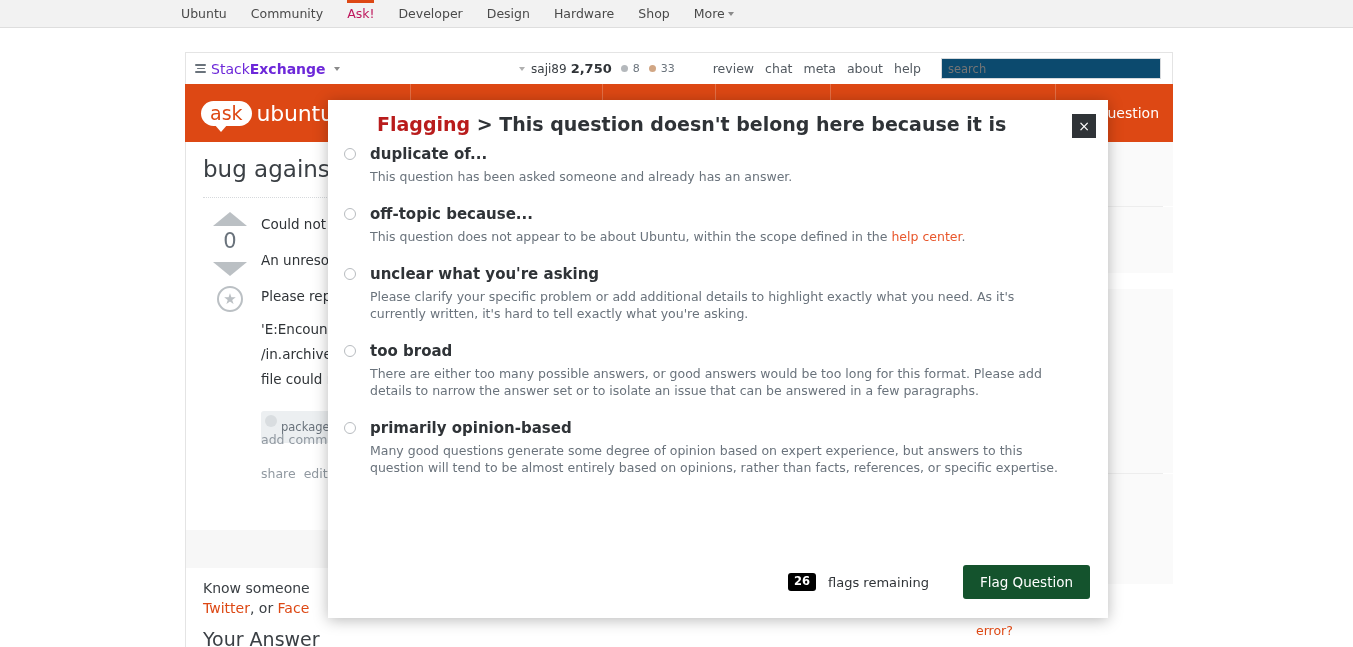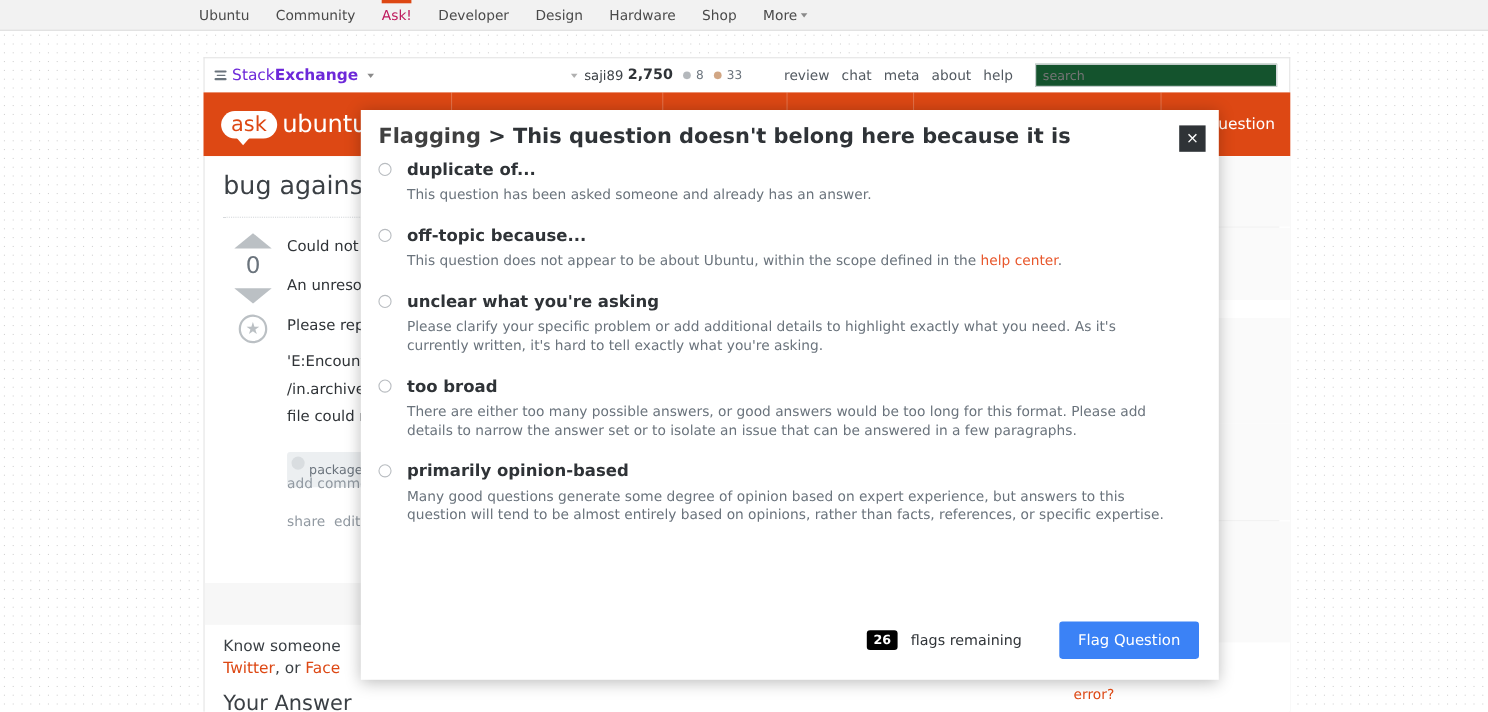--- a/index.html
+++ b/index.html
@@ -105,21 +105,21 @@
     border-radius: 50%; margin-left: 5px; margin-right: 1px;
     position: relative; top: 0px;
   }
   .badge-silver { background: #b4b8bc; }
   .badge-bronze { background: #d1a684; }
   .badge-count { font-size: 11px; color: #6a737c; }
   .se-links { display: flex; gap: 11px; margin-right: 20px; }
   .se-links a { color: #525960; text-decoration: none; font-size: 12.5px; cursor: pointer; }
   .se-search {
     width: 220px; height: 21px;
-    border: 1px solid #d6d9dc; background: #14532d;
+    border: 1px solid #d6d9dc; background: #0c4a6e;
     font-size: 11.5px; color: #9a9a9a;
     padding: 0 6px; outline: none;
     font-family: "DejaVu Sans", "Liberation Sans", sans-serif;
   }
 
   
   .au-header {
     position: absolute; left: 185px; top: 84px;
     width: 988px; height: 58px;
     background: #dd4814;
@@ -277,21 +277,21 @@
     position: absolute; right: 12px; top: 14px;
     width: 24px; height: 24px;
     background: #2f3337; color: #ffffff;
     display: flex; align-items: center; justify-content: center;
     font-size: 14px; cursor: pointer; line-height: 1;
   }
   .modal-title {
     position: absolute; left: 16px; top: 13px;
     font-size: 19px; font-weight: 700; color: #2f3337;
   }
-  .modal-title .flagging { color: #404040; }
+  .modal-title .flagging { color: #b91c1c; margin-left: 33px; }
   .modal-title .gt { color: #2f3337; }
 
   .options { position: absolute; left: 16px; top: 46px; width: 740px; }
   .opt { margin-bottom: 21px; position: relative; padding-left: 26px; }
   .opt-radio {
     position: absolute; left: 0; top: 2px;
     width: 12px; height: 12px; border-radius: 50%;
     border: 1px solid #b8bcc0; background: #ffffff;
     cursor: pointer;
   }
@@ -311,21 +311,21 @@
     display: flex; align-items: center; justify-content: flex-end;
     padding-right: 18px; gap: 12px;
   }
   .flags-badge {
     background: #000000; color: #ffffff;
     font-size: 11.5px; font-weight: 700;
     padding: 3px 6px; border-radius: 3px; line-height: 1;
   }
   .flags-label { font-size: 13px; color: #2f3337; margin-right: 22px; }
   .flag-btn {
-    background: #3b82f6; color: #ffffff;
+    background: #14532d; color: #ffffff;
     font-size: 13.5px; border: none; border-radius: 3px;
     padding: 9px 17px; cursor: default;
     font-family: "DejaVu Sans", "Liberation Sans", sans-serif;
   }
 </style>
 </head>
 <body>
 
 <div class="page-bg"></div>
 

